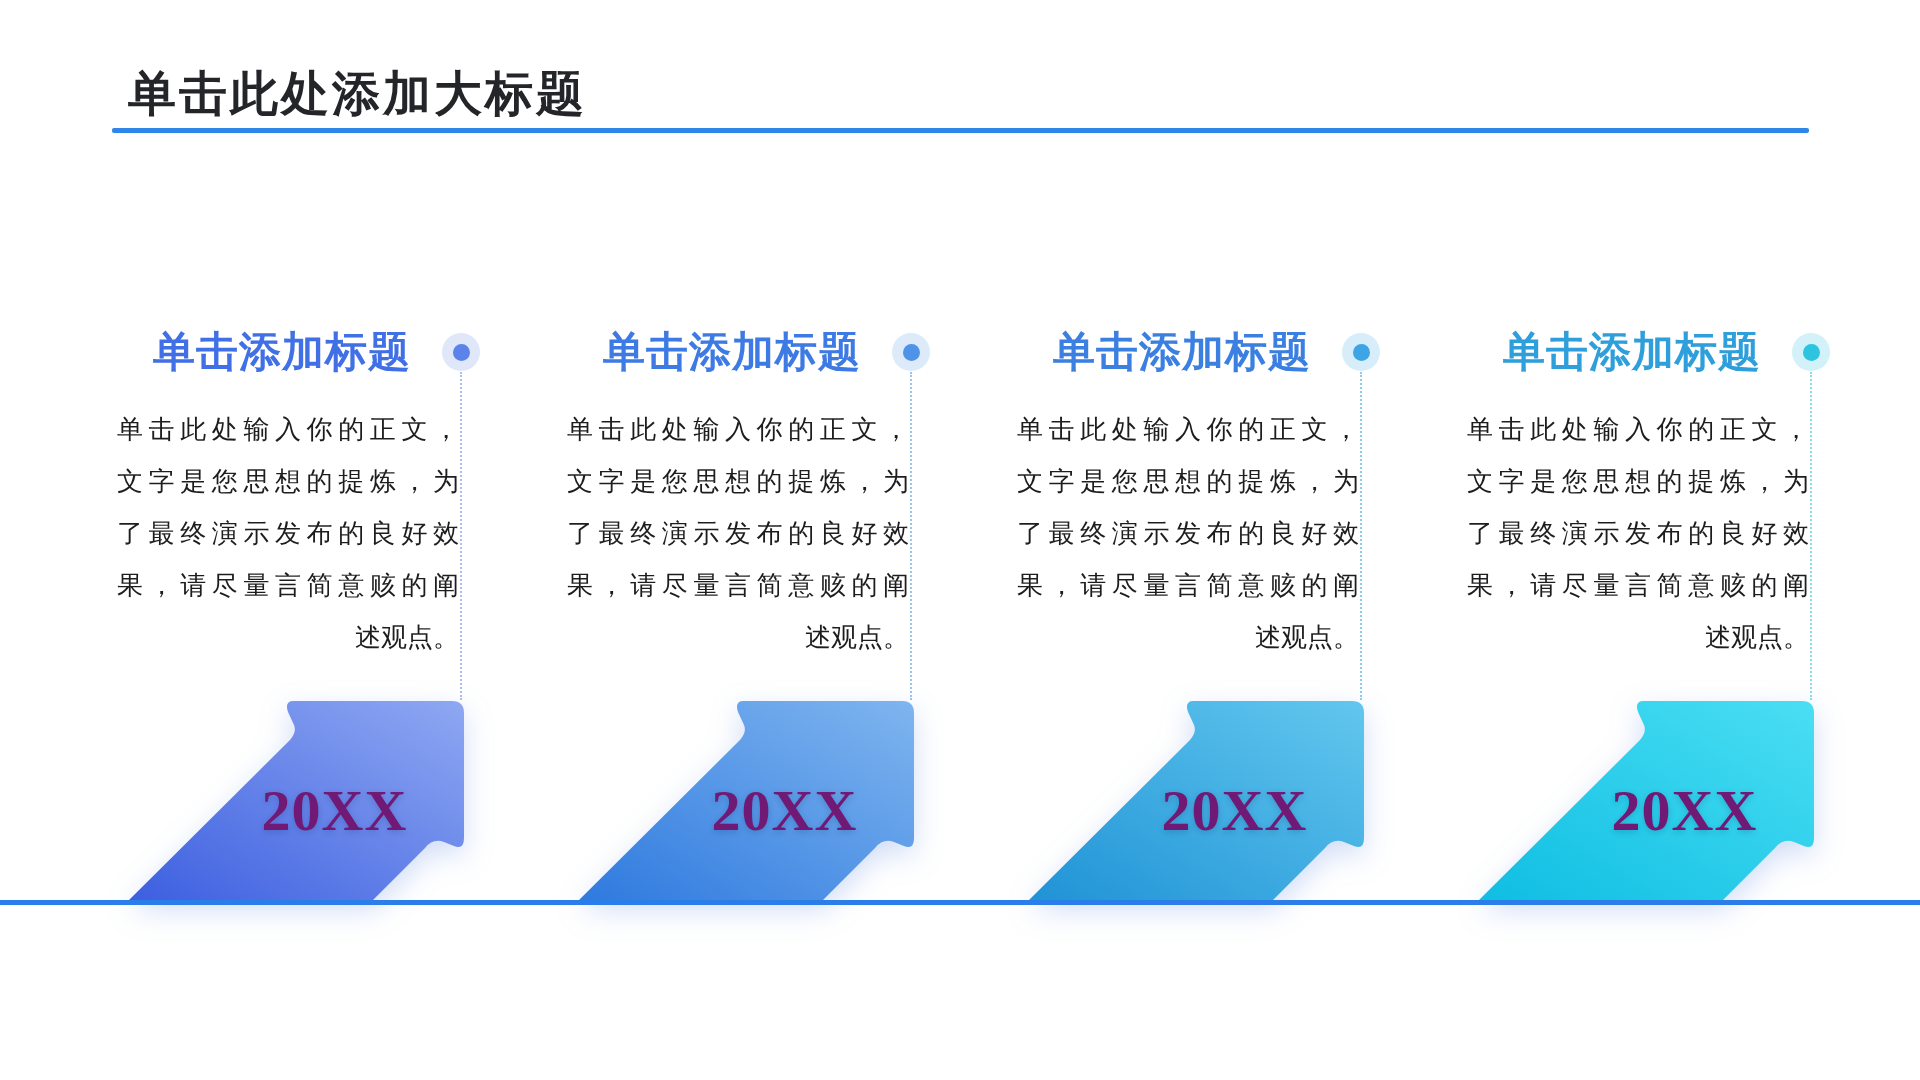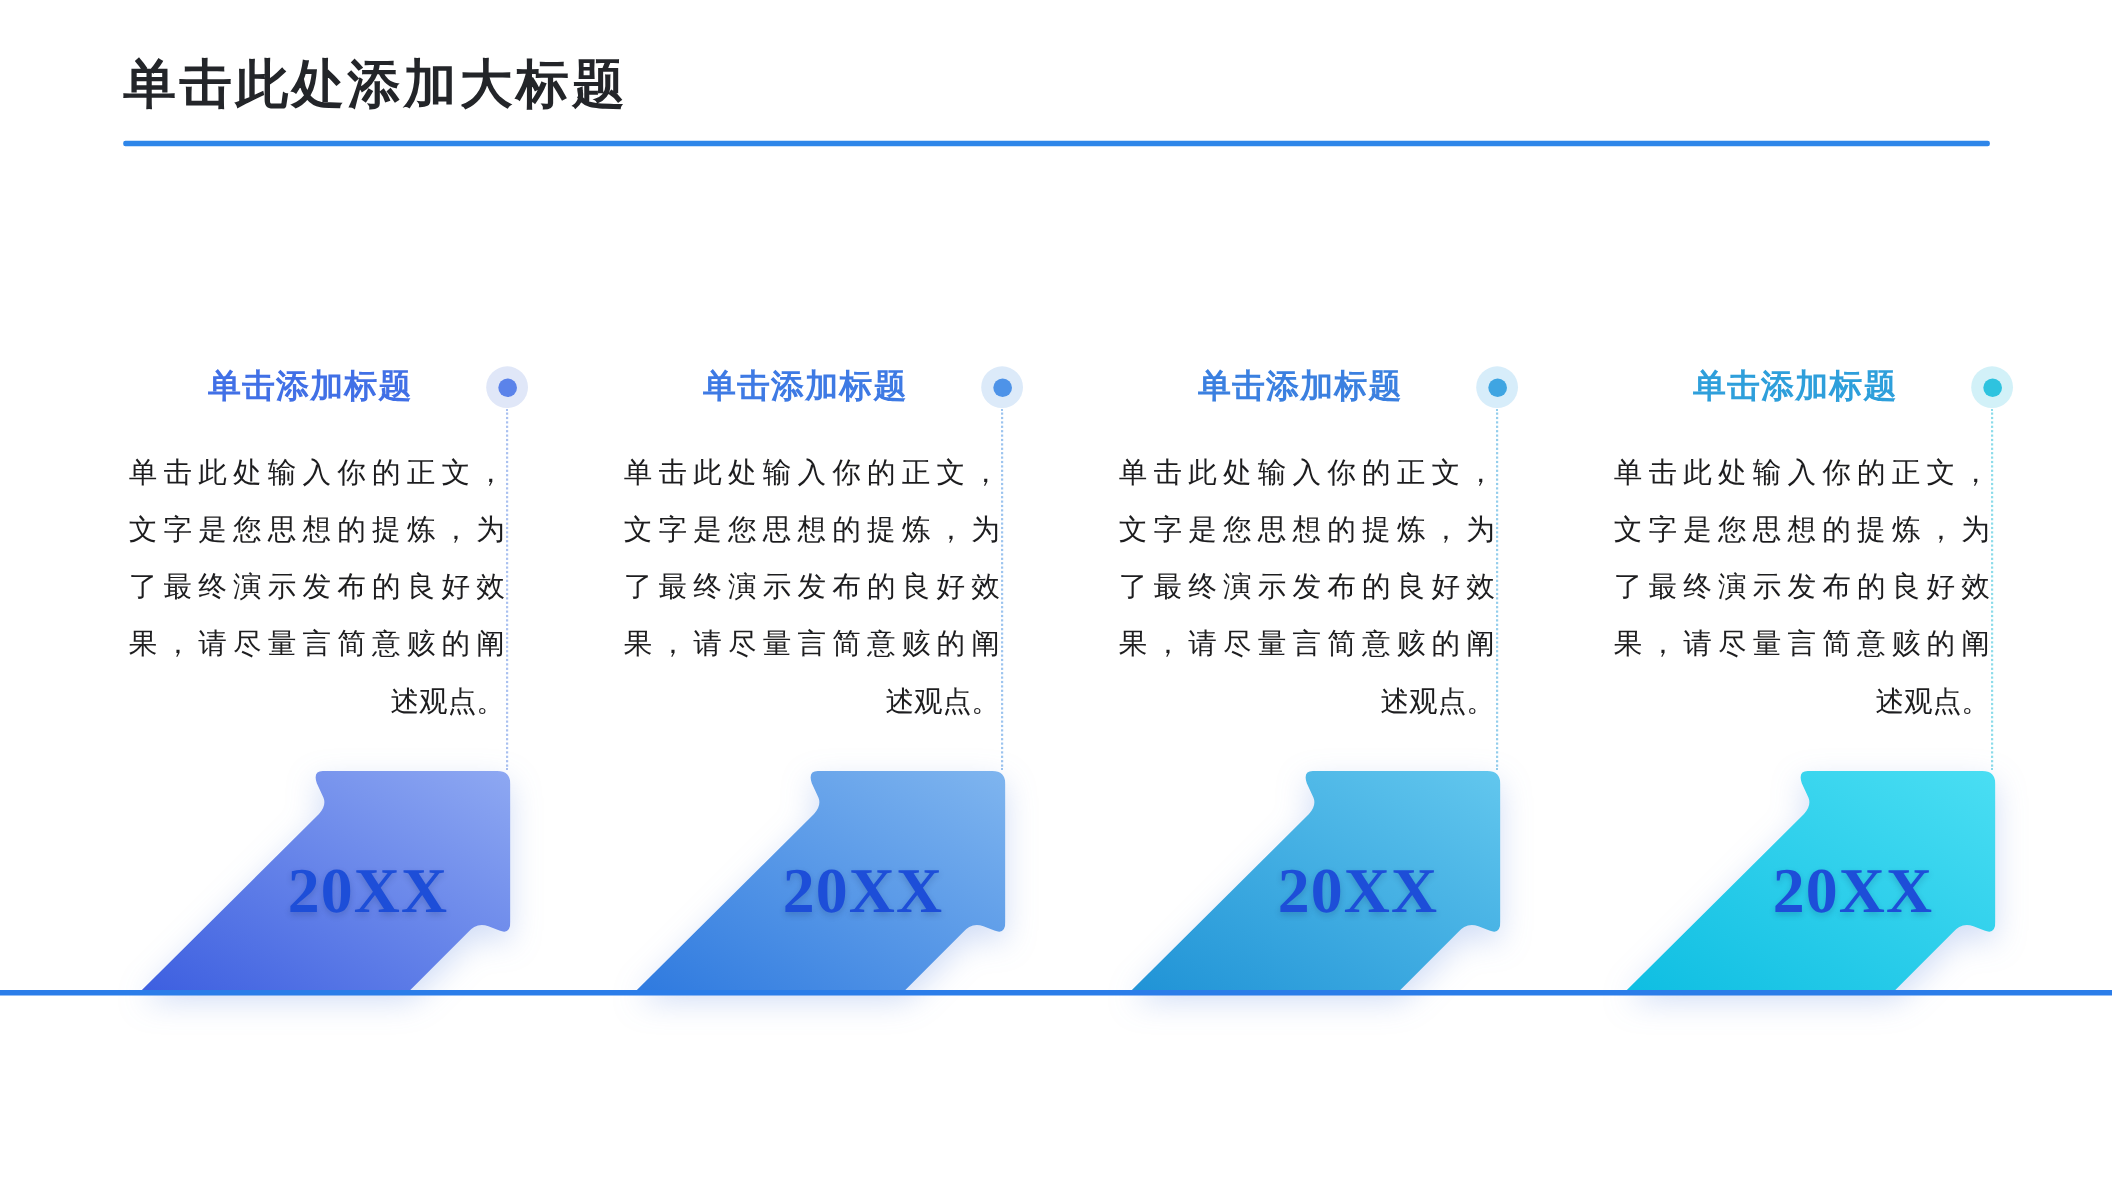--- a/index.html
+++ b/index.html
@@ -3,38 +3,38 @@
 <meta charset="utf-8">
 <style>
   html,body{margin:0;padding:0;}
   body{
     width:1920px;height:1080px;position:relative;overflow:hidden;
     background:#ffffff;
     font-family:"Liberation Sans","DejaVu Sans",sans-serif;
   }
   
   .page-title{
-    position:absolute;left:112px;top:48px;margin:0;
+    position:absolute;left:112px;top:48px;margin:16px;
     font-size:48px;font-weight:800;letter-spacing:3px;
     color:#232529;line-height:60px;
   }
   .title-underline{
     position:absolute;left:112px;top:128px;width:1697px;height:5px;
     background:#2E86E9;border-radius:2px;
   }
   
   .column{position:absolute;top:330px;width:352px;height:575px;}
   .column[data-col="0"]{left:112px;}
   .column[data-col="1"]{left:562px;}
   .column[data-col="2"]{left:1012px;}
   .column[data-col="3"]{left:1462px;}
 
   .col-title{
     position:absolute;left:0;top:0;width:340px;margin:0;
-    text-align:center;font-size:30px;font-weight:800;line-height:44px;
+    text-align:center;font-size:42px;font-weight:800;line-height:44px;
     color:var(--title-color);letter-spacing:1px;
   }
   .dot{
     position:absolute;left:330px;top:3px;width:38px;height:38px;
     border-radius:50%;background:var(--dot-outer);
     display:flex;align-items:center;justify-content:center;
   }
   .dot-inner{
     width:17px;height:17px;border-radius:50%;
     background:var(--dot-inner);
@@ -58,21 +58,21 @@
   }
   .arrow-svg{
     position:absolute;left:0;top:0;width:350px;height:203px;
     filter:drop-shadow(0 10px 14px rgba(70,120,220,.25));
   }
   .stop-a{stop-color:var(--g1);}
   .stop-b{stop-color:var(--g2);}
   .year{
     position:absolute;left:63%;top:54%;transform:translate(-50%,-50%);
     font-family:"Liberation Serif","DejaVu Serif",serif;
-    font-size:58px;font-weight:700;color:#1d4ed8;letter-spacing:1px;
+    font-size:58px;font-weight:700;color:#701a75;letter-spacing:1px;
     text-shadow:0 2px 6px rgba(10,30,90,.20);
   }
   
   .bottom-line{
     position:absolute;left:0;top:900px;width:1920px;height:5px;
     background:#2B7DE9;
   }
 </style>
 </head>
 <body>

